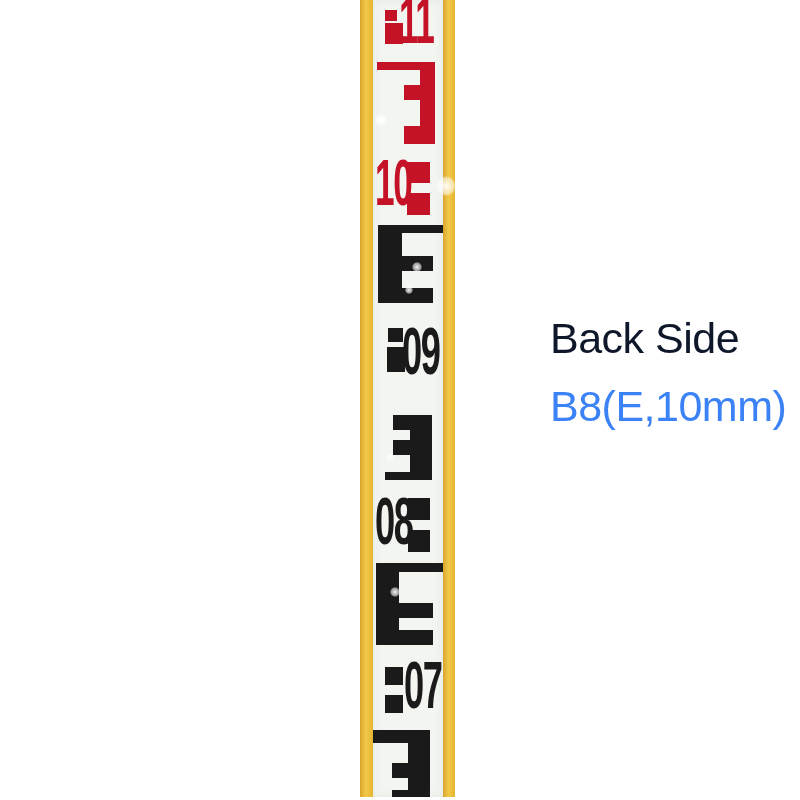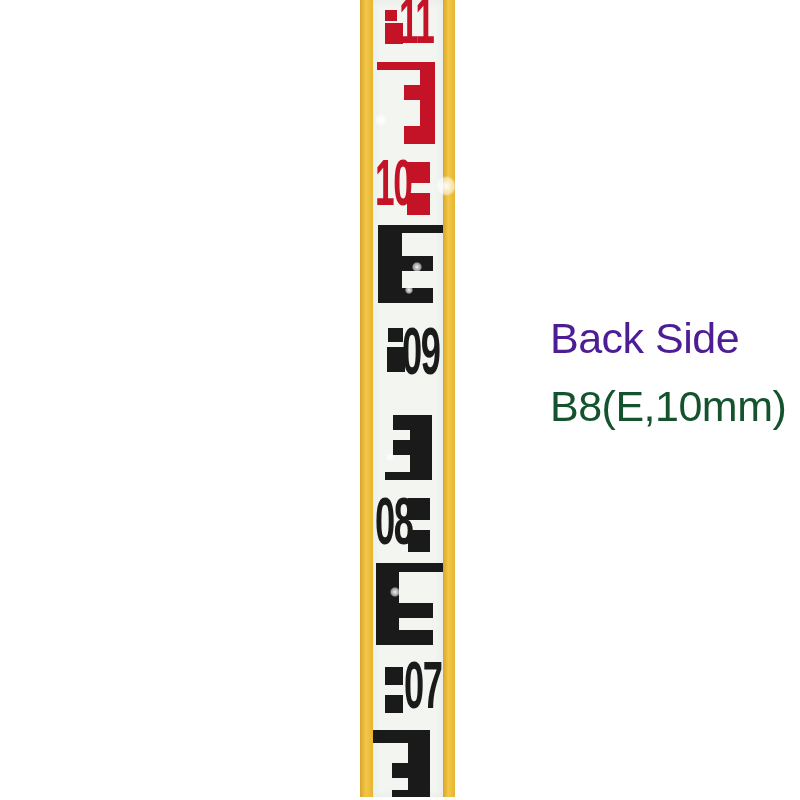--- a/index.html
+++ b/index.html
@@ -117,16 +117,16 @@
         <div class="flare" style="left: 375px; top: 114px; width: 12px; height: 12px;"></div>
         <div class="flare" style="left: 436px; top: 176px; width: 20px; height: 20px;"></div>
         <div class="flare" style="left: 412px; top: 262px; width: 10px; height: 10px;"></div>
         <div class="flare" style="left: 405px; top: 286px; width: 8px; height: 8px;"></div>
         <div class="flare" style="left: 386px; top: 453px; width: 8px; height: 8px;"></div>
         <div class="flare" style="left: 390px; top: 587px; width: 10px; height: 10px;"></div>
       </div>
   </div>
 
 
-  <div id="back-side-label" class="annotation" style="color: #4c1d95;">Back Side</div>
-  <div id="model-label" class="annotation" style="color: #14532d;">B8(E,10mm)</div>
+  <div id="back-side-label" class="annotation" style="color: #0f172a;">Back Side</div>
+  <div id="model-label" class="annotation" style="color: #3b82f6;">B8(E,10mm)</div>
 
 </div>
 
 </body></html>

